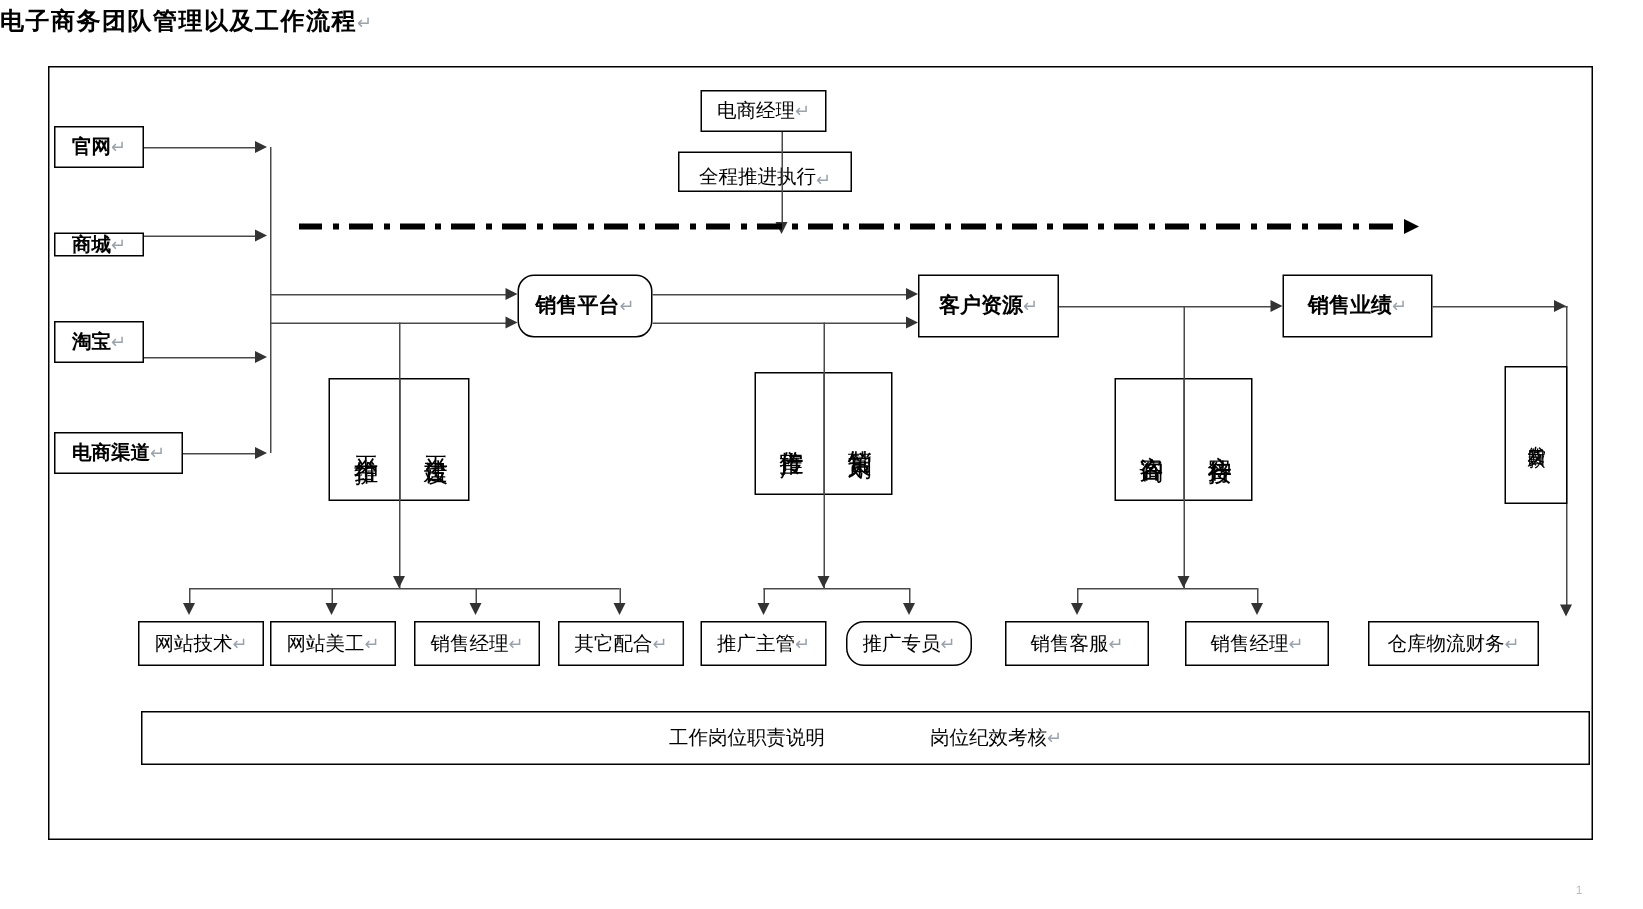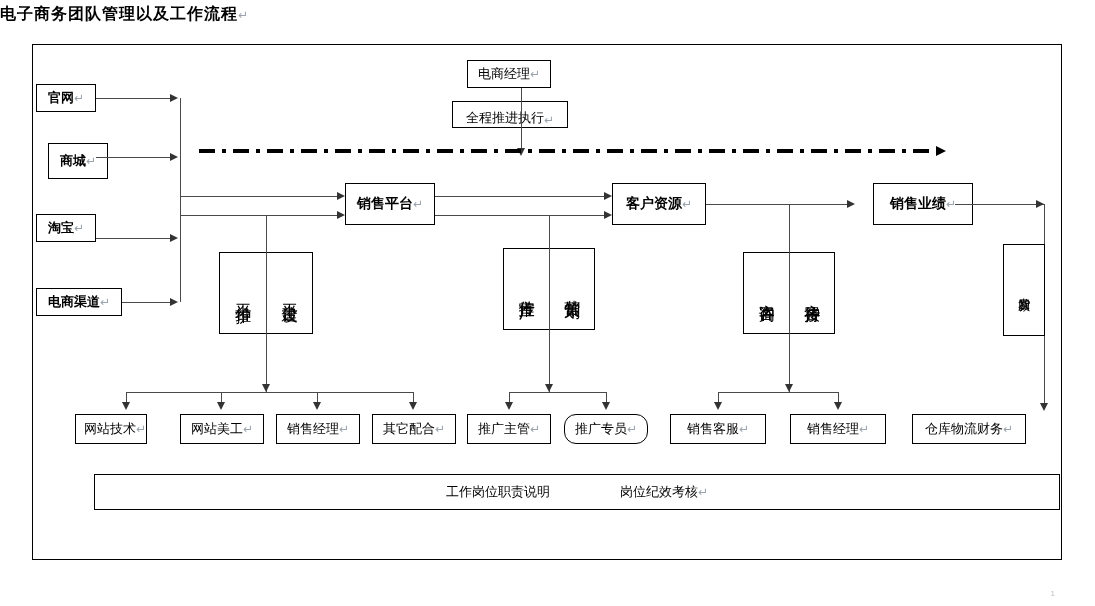--- a/index.html
+++ b/index.html
@@ -80,21 +80,21 @@
     <span>电子商务团队管理以及工作流程</span><span class="pilcrow">↵</span>
   </div>
 
   <div class="frame"></div>
   <div class="corner-mark">1</div>
 
   <div class="box" style="left:36px;top:84px;width:60px;height:28px;font-weight:bold;">
     <span>官网</span>
       <span class="pilcrow">↵</span>
   </div>
-  <div class="box" style="left:36px;top:143px;width:60px;height:36px;font-weight:bold;margin-left:12px;">
+  <div class="box" style="left:36px;top:155px;width:60px;height:16px;font-weight:bold;">
     <span>商城</span>
       <span class="pilcrow">↵</span>
   </div>
   <div class="box" style="left:36px;top:214px;width:60px;height:28px;font-weight:bold;">
     <span>淘宝</span>
       <span class="pilcrow">↵</span>
   </div>
   <div class="box" style="left:36px;top:288px;width:86px;height:28px;font-weight:bold;">
     <span>电商渠道</span>
       <span class="pilcrow">↵</span>
@@ -122,29 +122,29 @@
     <span>全程推进执行</span>
       <span class="pilcrow">↵</span>
   </div>
 
   <div class="v" style="left:521px;top:88px;height:65px;"></div>
   <div class="ar ar-d" style="left:517px;top:148px;"></div>
 
   <div class="dashdot" style="left:199px;top:149px;width:740px;"></div>
   <div class="ar ar-r-blk" style="left:936px;top:146px;"></div>
 
-  <div class="box bold" style="left:345px;top:183px;width:90px;height:42px;">
+  <div class="box bold" style="left:345px;top:183px;width:90px;height:42px;border-radius:11px;">
     <span>销售平台</span>
       <span class="pilcrow">↵</span>
   </div>
   <div class="box bold" style="left:612px;top:183px;width:94px;height:42px;">
     <span>客户资源</span>
       <span class="pilcrow">↵</span>
   </div>
-  <div class="box bold" style="left:873px;top:183px;width:100px;height:42px;">
+  <div class="box bold" style="left:855px;top:183px;width:100px;height:42px;">
     <span>销售业绩</span>
       <span class="pilcrow">↵</span>
   </div>
 
   <div class="h" style="left:180px;top:196px;width:159px;"></div>
   <div class="ar ar-r" style="left:337px;top:192px;"></div>
   <div class="h" style="left:180px;top:215px;width:159px;"></div>
   <div class="ar ar-r" style="left:337px;top:211px;"></div>
 
   <div class="h" style="left:435px;top:196px;width:171px;"></div>
@@ -213,21 +213,21 @@
   <div class="ar ar-d" style="left:505px;top:402px;"></div>
   <div class="v" style="left:606px;top:392px;height:14px;"></div>
   <div class="ar ar-d" style="left:602px;top:402px;"></div>
 
   <div class="h" style="left:718px;top:392px;width:120px;"></div>
   <div class="v" style="left:718px;top:392px;height:14px;"></div>
   <div class="ar ar-d" style="left:714px;top:402px;"></div>
   <div class="v" style="left:838px;top:392px;height:14px;"></div>
   <div class="ar ar-d" style="left:834px;top:402px;"></div>
 
-  <div class="box" style="left:75px;top:414px;width:72px;height:30px;justify-content:flex-end;">
+  <div class="box" style="left:92px;top:414px;width:84px;height:30px;">
     <span>网站技术</span>
       <span class="pilcrow">↵</span>
   </div>
   <div class="box" style="left:180px;top:414px;width:84px;height:30px;">
     <span>网站美工</span>
       <span class="pilcrow">↵</span>
   </div>
   <div class="box" style="left:276px;top:414px;width:84px;height:30px;">
     <span>销售经理</span>
       <span class="pilcrow">↵</span>

